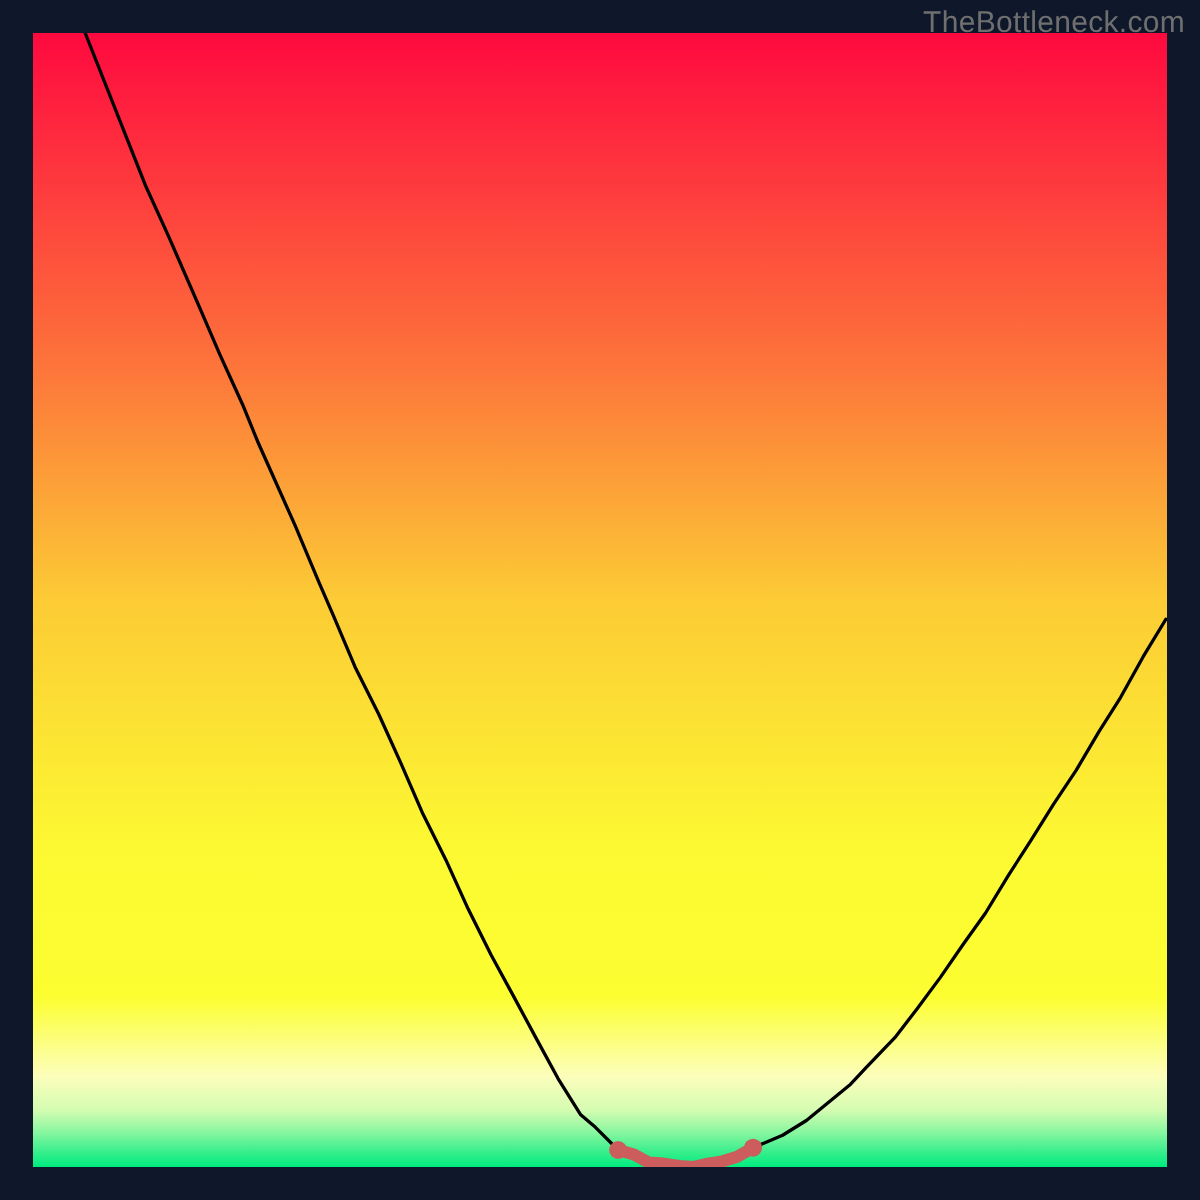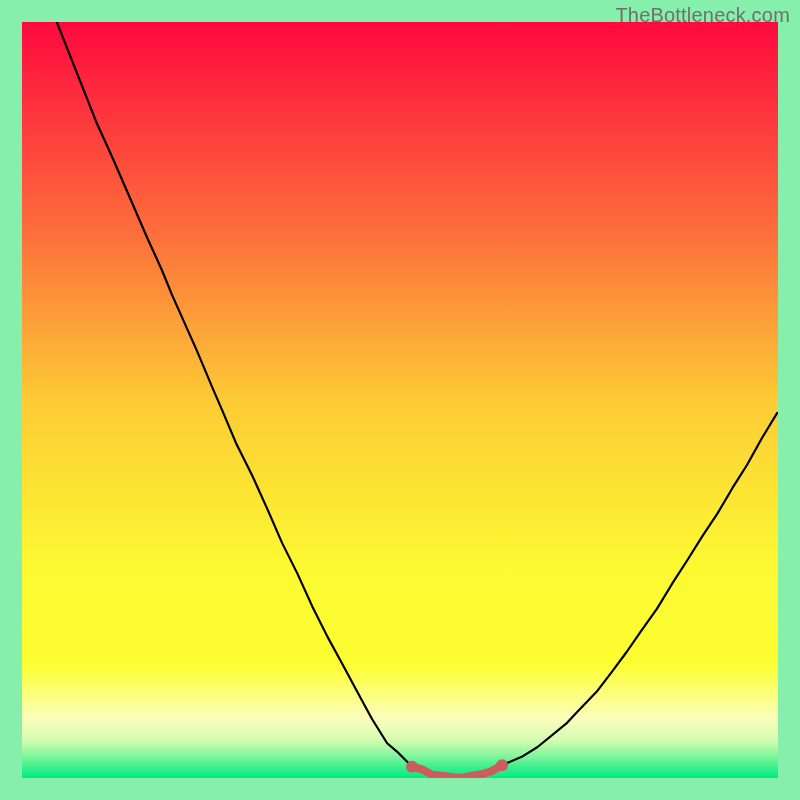--- a/index.html
+++ b/index.html
@@ -7,21 +7,21 @@
     padding: 0;
     width: 800px;
     height: 800px;
     background: #000000;
     overflow: hidden;
   }
   .outer {
     position: relative;
     width: 800px;
     height: 800px;
-    background: #86efac;
+    background: #0f172a;
   }
   .plot {
     position: absolute;
     left: 22px;
     top: 22px;
     width: 756px;
     height: 756px;
     overflow: hidden;
   }
   .plot svg {

